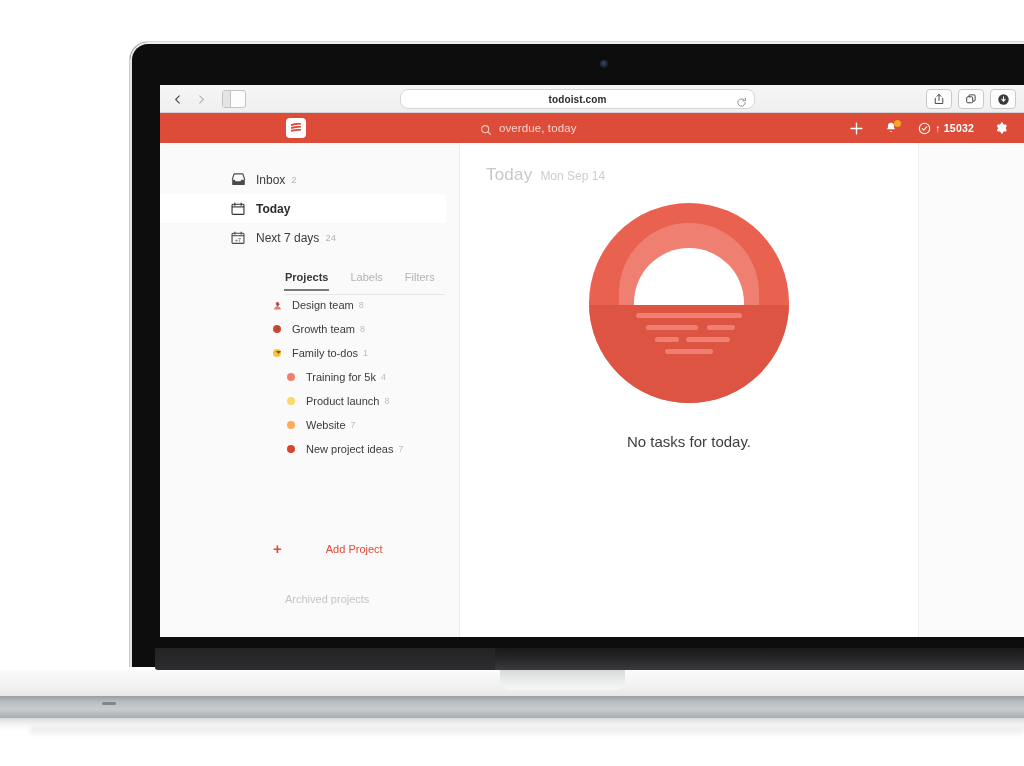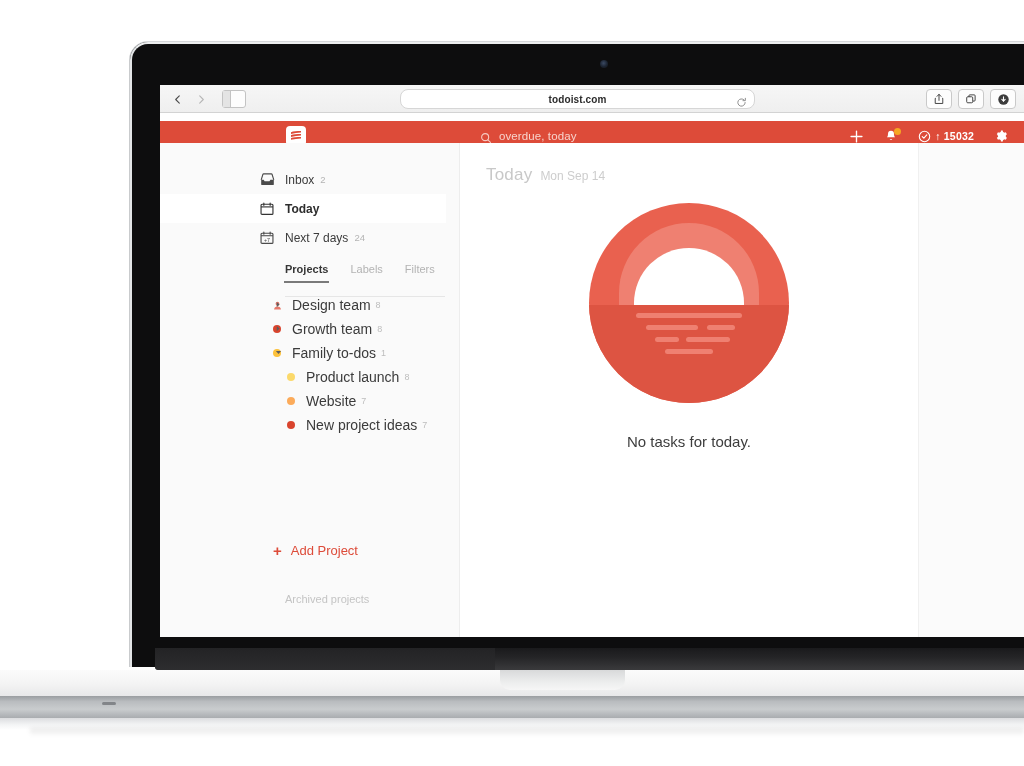--- a/index.html
+++ b/index.html
@@ -213,21 +213,20 @@
   }
   .rb svg { display: block; }
 
   
   .app-bar {
     position: absolute;
     left: 0; top: 28px;
     width: 864px;
     height: 38px;
     background: #dd4b39;
-    margin-top: 8px;
   }
   .todoist-logo {
     position: absolute;
     left: 126px; top: 5px;
     width: 20px; height: 20px;
     background: #ffffff;
     border-radius: 4px;
     overflow: hidden;
   }
   .todoist-logo svg { display: block; margin: 4px auto 0; }
@@ -293,21 +292,21 @@
     background: #fafafa;
     border-right: 1px solid #ededed;
     box-sizing: border-box;
   }
 
   .nav-list { position: absolute; left: 0; top: 22px; width: 300px; }
   .nav-row {
     height: 29px;
     display: flex;
     align-items: center;
-    padding-left: 100px;
+    padding-left: 71px;
     box-sizing: border-box;
   }
   .nav-row.active { background: #ffffff; width: 286px; }
   .nav-ic {
     width: 15px;
     margin-right: 10px;
     color: #4a4a4a;
     display: flex;
     align-items: center;
   }
@@ -317,26 +316,26 @@
   }
   .nav-row.active .nav-label { font-weight: bold; color: #2d2d2d; }
   .nav-count {
     font-size: 9.5px;
     color: #b4b4b4;
     margin-left: 6px;
   }
 
   .tabs {
     position: absolute;
-    left: 125px; top: 120px;
+    left: 125px; top: 128px;
     width: 160px;
     display: flex;
     gap: 22px;
     border-bottom: 1px solid #e6e6e6;
-    padding-bottom: 21px;
+    padding-bottom: 11px;
   }
   .tab {
     font-size: 11px;
     color: #b3b3b3;
     position: relative;
   }
   .tab.active {
     color: #373737;
     font-weight: bold;
   }
@@ -373,21 +372,21 @@
     margin-right: 11px;
     flex: none;
   }
   .person-ic {
     width: 10px;
     margin-right: 9px;
     color: #e8796b;
     display: flex;
   }
   .proj-name {
-    font-size: 14px;
+    font-size: 11px;
     color: #3b3b3b;
     line-height: 14px;
   }
   .proj-count {
     font-size: 9px;
     color: #bdbdbd;
     margin-left: 5px;
   }
   .proj-row.indent { padding-left: 127px; }
   .add-project {
@@ -398,22 +397,23 @@
     align-items: center;
     gap: 9px;
   }
   .plus-small {
     color: #dd4b39;
     font-size: 15px;
     line-height: 10px;
     font-weight: bold;
   }
   .add-project-label {
-    font-size: 13px;
+    font-size: 11px;
     color: #dd4b39;
+    margin-left: 35px;
   }
   .archived {
     position: absolute;
     left: 125px;
     top: 450px;
     font-size: 11px;
     color: #c4c4c4;
   }
 
   
@@ -668,20 +668,25 @@
                   <path d="M1 2.3h6L4 5.8z" fill="#5e5e5e"></path>
                 </svg>
             </span>
             <span class="dot" style="background:#fcc13b"></span>
             <span class="proj-name">Family to-dos</span>
             <span class="proj-count">1</span>
           </div>
 
 
 
+          <div class="proj-row indent">
+            <span class="dot" style="background:#f07f70"></span>
+            <span class="proj-name">Training for 5k</span>
+            <span class="proj-count">4</span>
+          </div>
 
 
           <div class="proj-row indent">
             <span class="dot" style="background:#fbd96b"></span>
             <span class="proj-name">Product launch</span>
             <span class="proj-count">8</span>
           </div>
 
           <div class="proj-row indent">
             <span class="dot" style="background:#fcab5a"></span>

